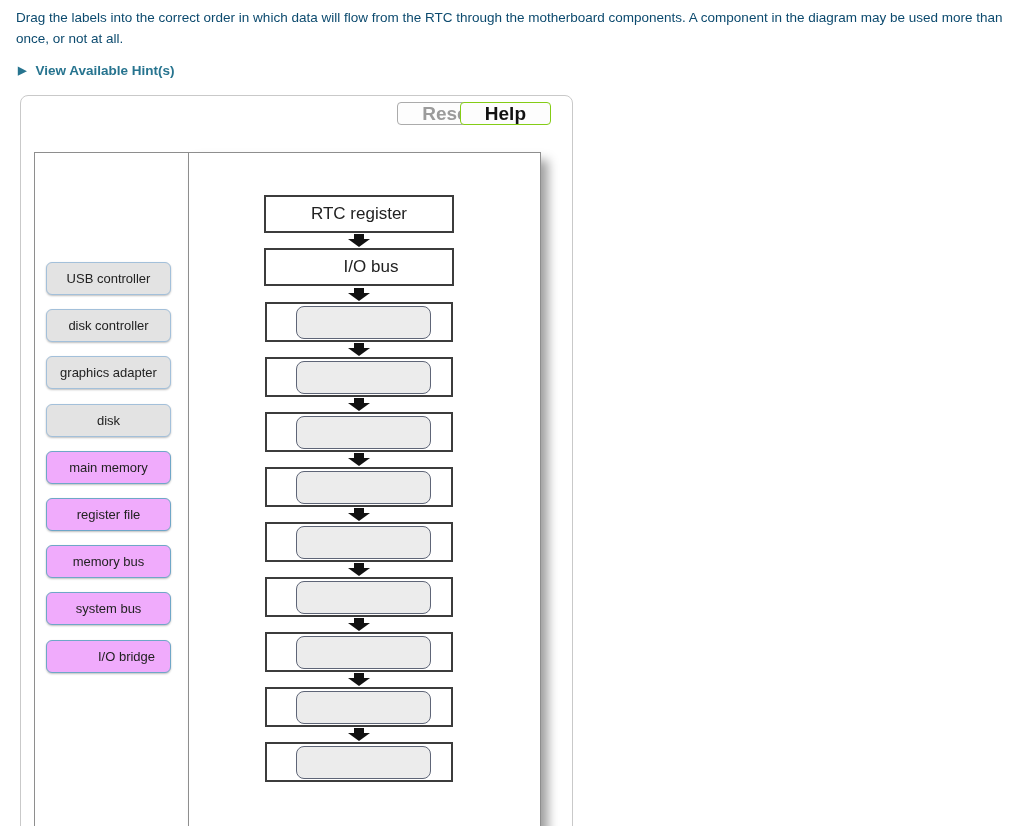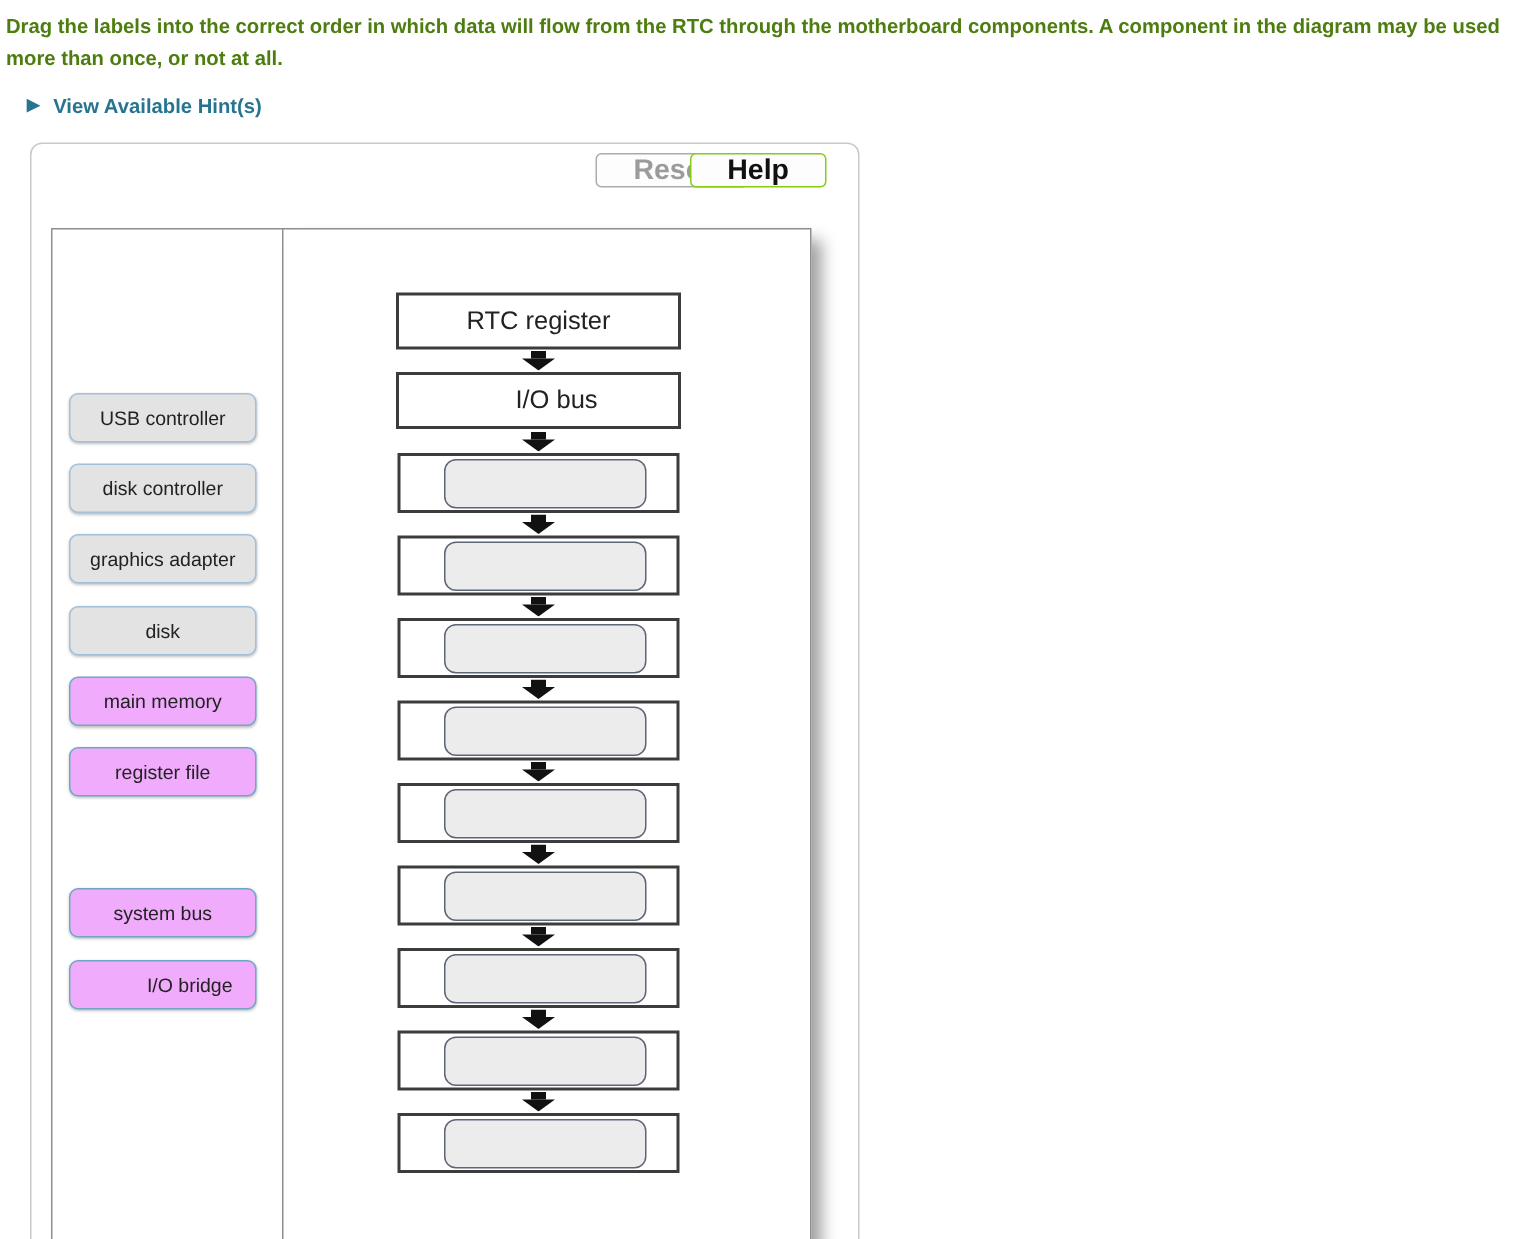--- a/index.html
+++ b/index.html
@@ -2,22 +2,22 @@
 <html><head>
 <meta charset="utf-8">
 <style>
   html,body { margin:0; padding:0; }
   body {
     width:1024px; height:826px; overflow:hidden; position:relative;
     background:#ffffff;
     font-family:"Liberation Sans", sans-serif;
   }
   .instructions {
-    position:absolute; left:4px; top:7px; width:998px;
-    font-size:13.5px; font-weight:bold; color:#4d7c0f; line-height:21px;
+    position:absolute; left:16px; top:7px; width:998px;
+    font-size:13.5px; font-weight:normal; color:#0c4a6e; line-height:21px;
   }
   .hint-row {
     position:absolute; left:18px; top:63px;
     display:flex; align-items:center; gap:9px;
     color:#27748f; font-weight:bold; font-size:13.5px; cursor:pointer;
   }
   .hint-row .tri { font-size:11px; line-height:1; color:#27748f; }
 
   .panel {
     position:absolute; left:20px; top:95px; width:553px; height:748px;
@@ -83,20 +83,21 @@
   <button class="btn reset">Reset</button>
   <button class="btn help">Help</button>
 
   <div class="tray" id="tray">
       <div class="drag-label gray" style="top: 109px;">USB controller</div>
       <div class="drag-label gray" style="top: 156px;">disk controller</div>
       <div class="drag-label gray" style="top: 203px;">graphics adapter</div>
       <div class="drag-label gray" style="top: 251px;">disk</div>
       <div class="drag-label blue" style="top: 298px;">main memory</div>
       <div class="drag-label blue" style="top: 345px;">register file</div>
+      <div class="drag-label blue" style="top: 392px;">memory bus</div>
       <div class="drag-label blue" style="top: 439px;">system bus</div>
       <div class="drag-label blue" style="top: 487px; padding-left: 36px;">I/O bridge</div>
     </div>
   <div class="canvas" id="canvas">
       <div class="flow-node" style="top: 42px;">RTC register</div>
       <div class="flow-arrow" style="top: 81px;">
         <svg width="24" height="13" viewBox="0 0 24 13">
           <rect x="7" y="0" width="10" height="5" fill="#111111"></rect>
           <polygon points="1,5 23,5 12,13" fill="#111111"></polygon>
         </svg>

